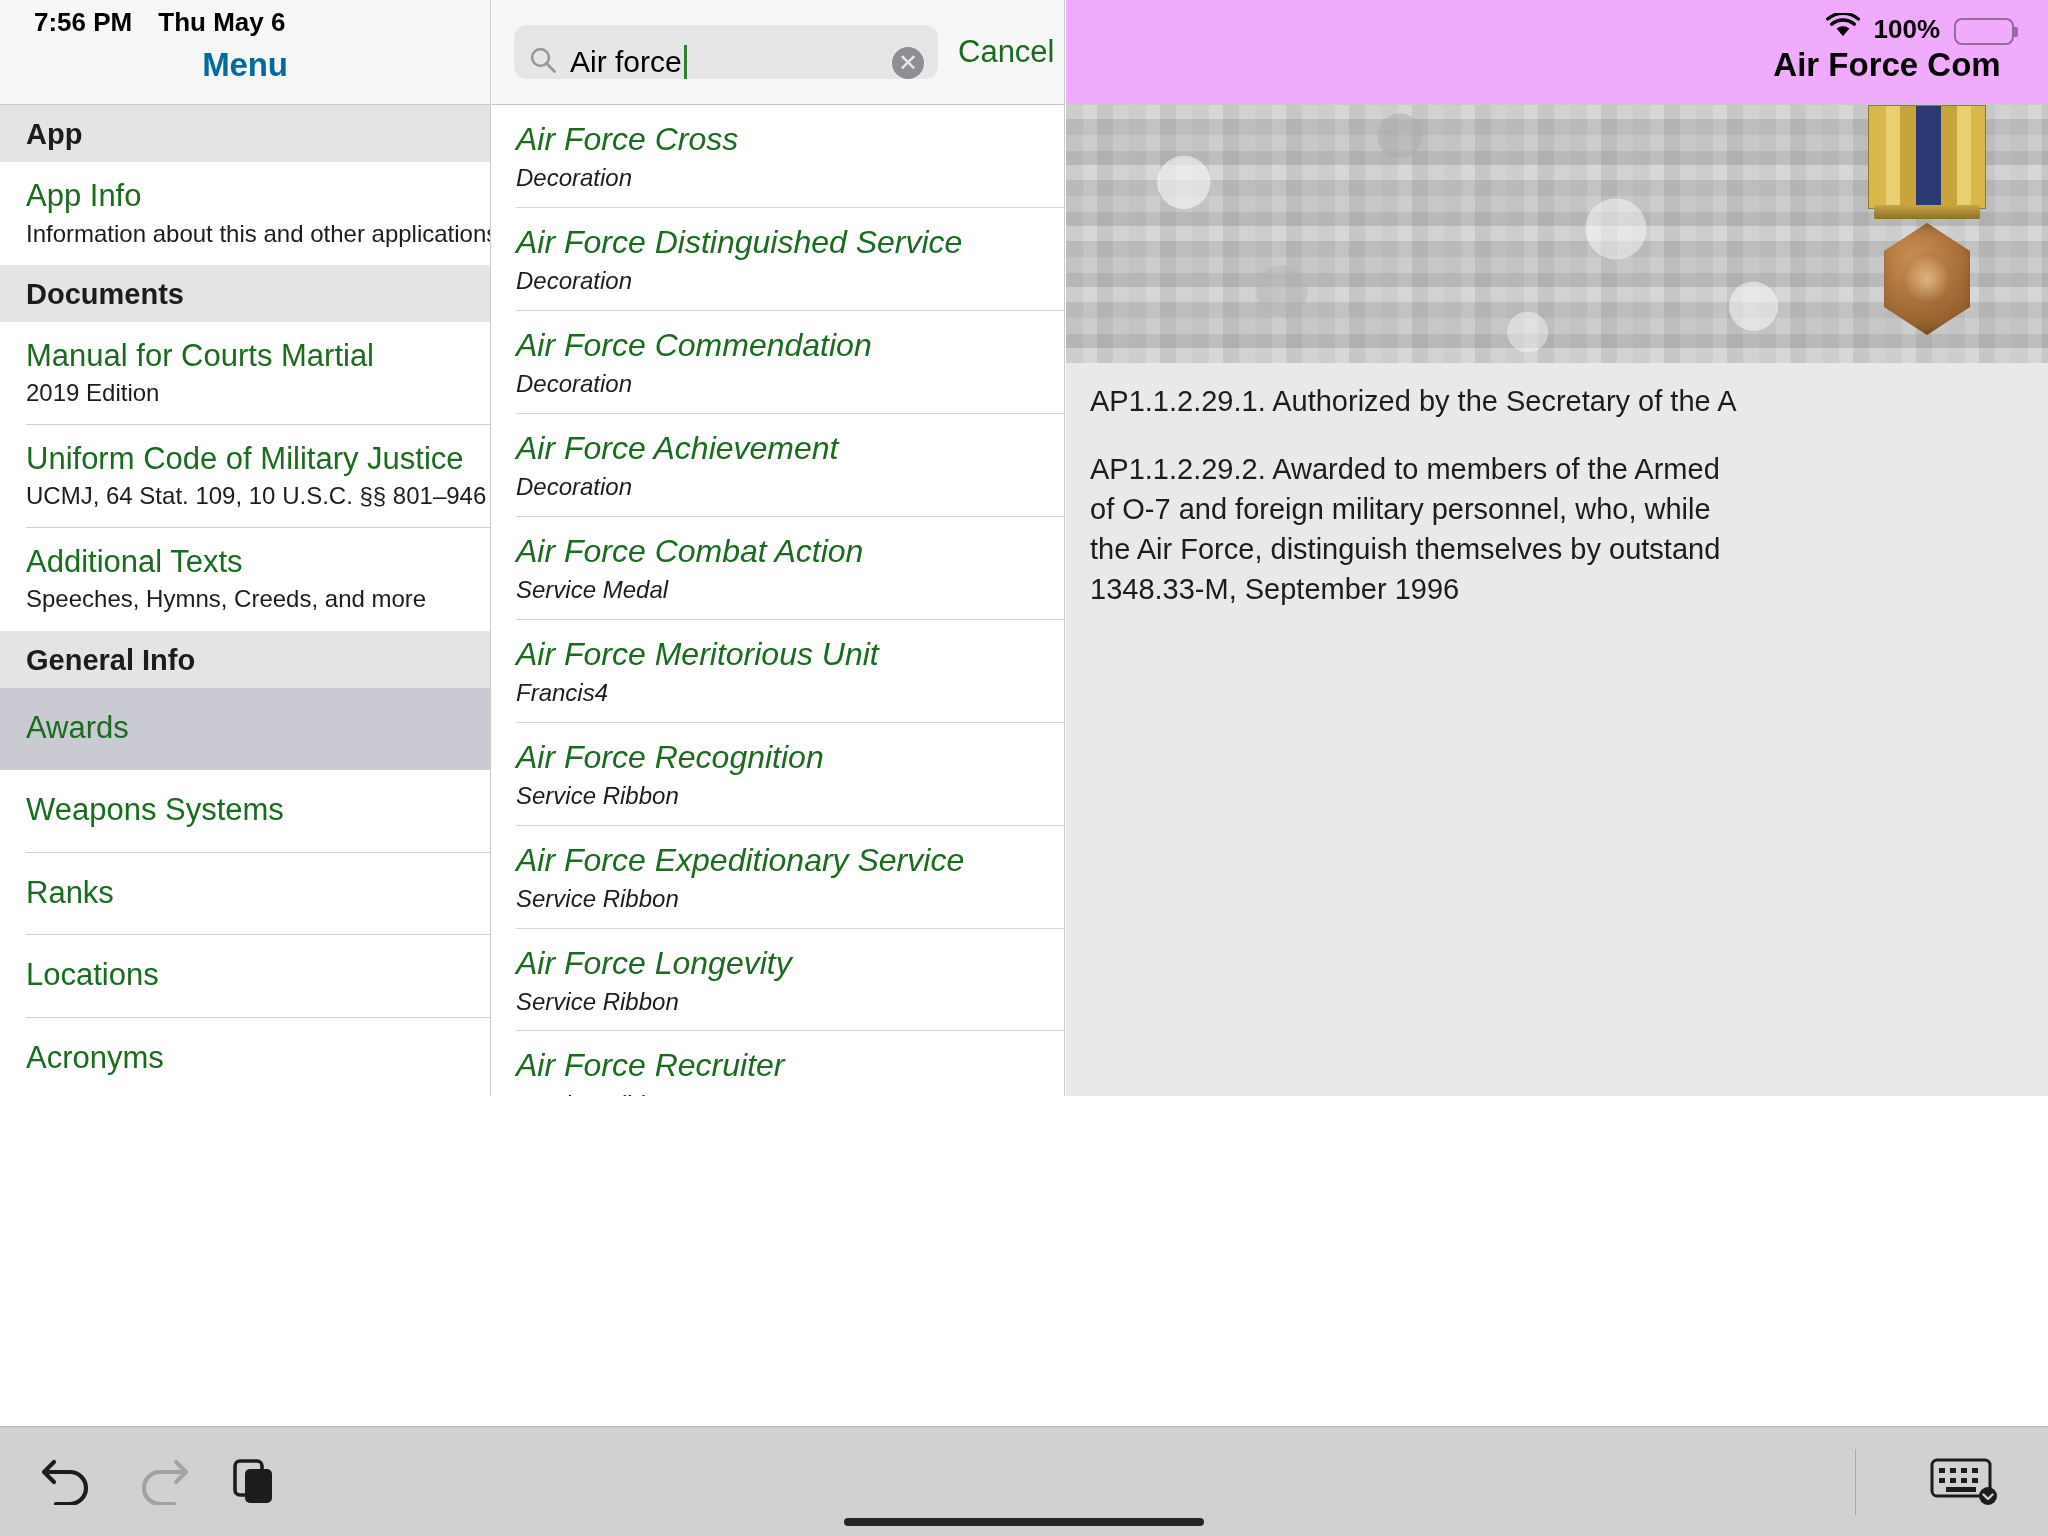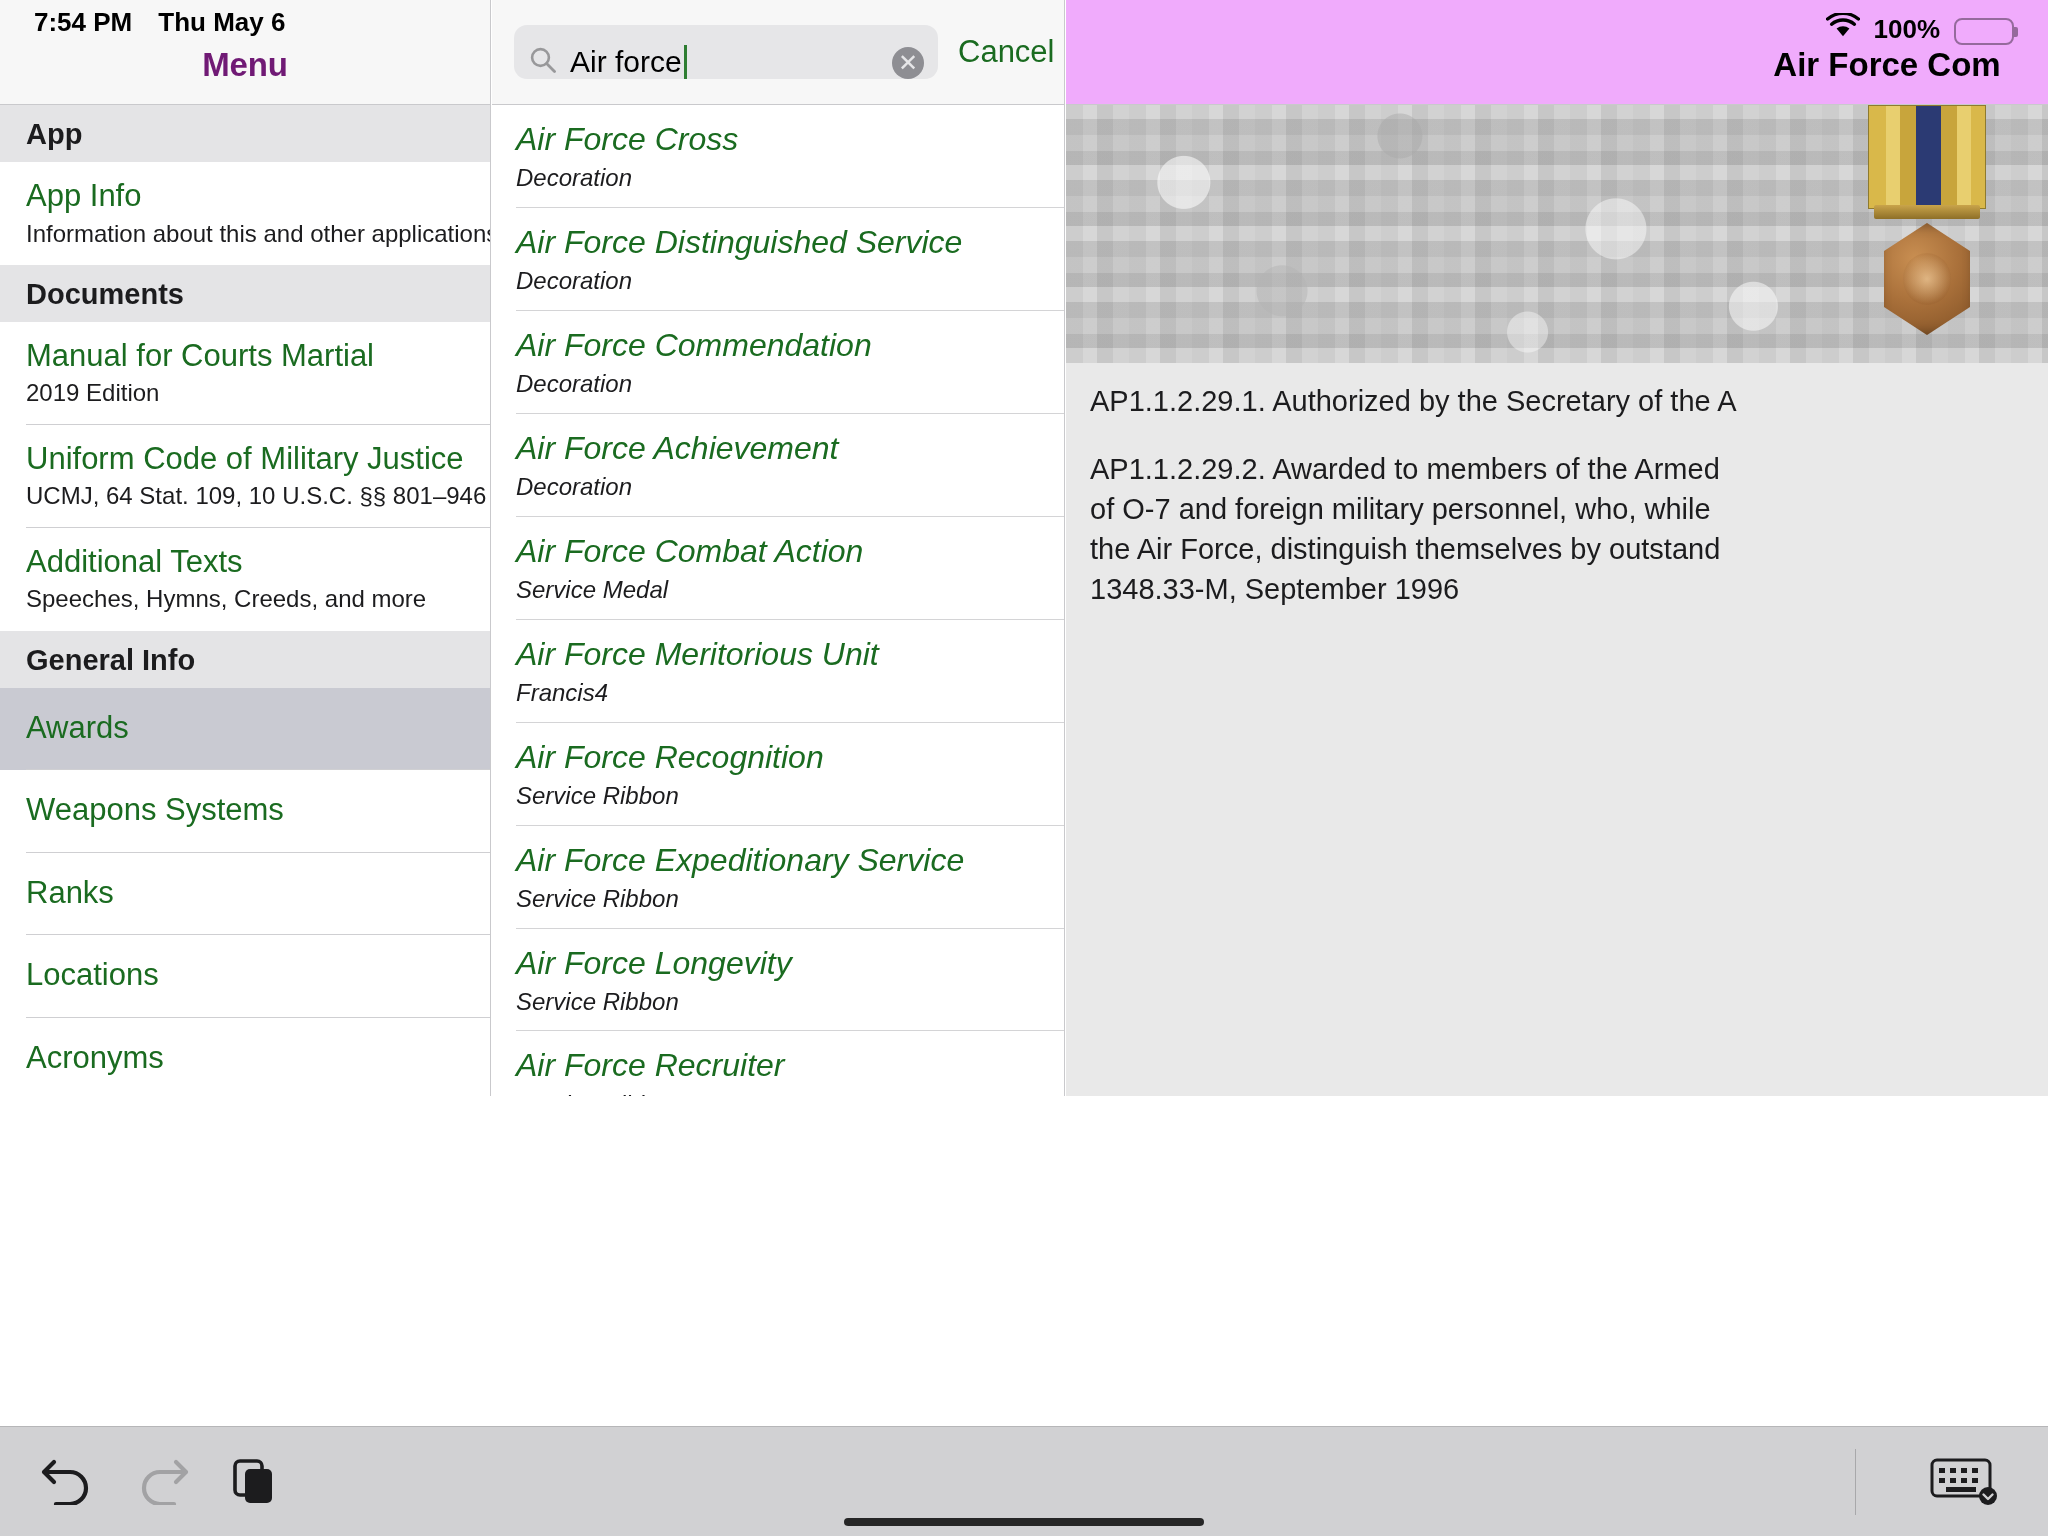--- a/index.html
+++ b/index.html
@@ -78,21 +78,21 @@
     border-bottom: 1px solid #c9c9cc;
     display: flex; align-items: flex-end;
     padding-bottom: 20px;
     position: relative;
   }
   .navbar-title {
     width: 100%;
     text-align: center;
     font-size: 33px;
     font-weight: 700;
-    color: #701a75;
+    color: #0369a1;
     letter-spacing: -0.2px;
   }
   .detail-navbar {
     height: 105px;
     background: #f0abfc;
     border-bottom: 1px solid #c9c9cc;
     display: flex; align-items: flex-end; justify-content: center;
     padding-bottom: 20px;
     white-space: nowrap;
   }
@@ -299,21 +299,21 @@
     background: #000; border-radius: 4px; opacity: .82;
   }
 </style>
 </head>
 <body>
 
 <div id="app">
 
   <div class="statusbar">
     <div class="sb-left">
-      <span>7:54 PM</span>
+      <span>7:56 PM</span>
       <span>Thu May 6</span>
     </div>
     <div class="sb-right">
       <span class="wifi-icon">
         <svg width="34" height="25" viewBox="0 0 34 25">
           <path d="M17 23.2 L10.6 15.4 A10.2 10.2 0 0 1 23.4 15.4 Z" fill="#000"></path>
           <path d="M5.6 11.2 A17.5 17.5 0 0 1 28.4 11.2" stroke="#000" stroke-width="3.4" fill="none" stroke-linecap="round"></path>
           <path d="M1.6 6.0 A24 24 0 0 1 32.4 6.0" stroke="#000" stroke-width="3.4" fill="none" stroke-linecap="round"></path>
         </svg>
       </span>

